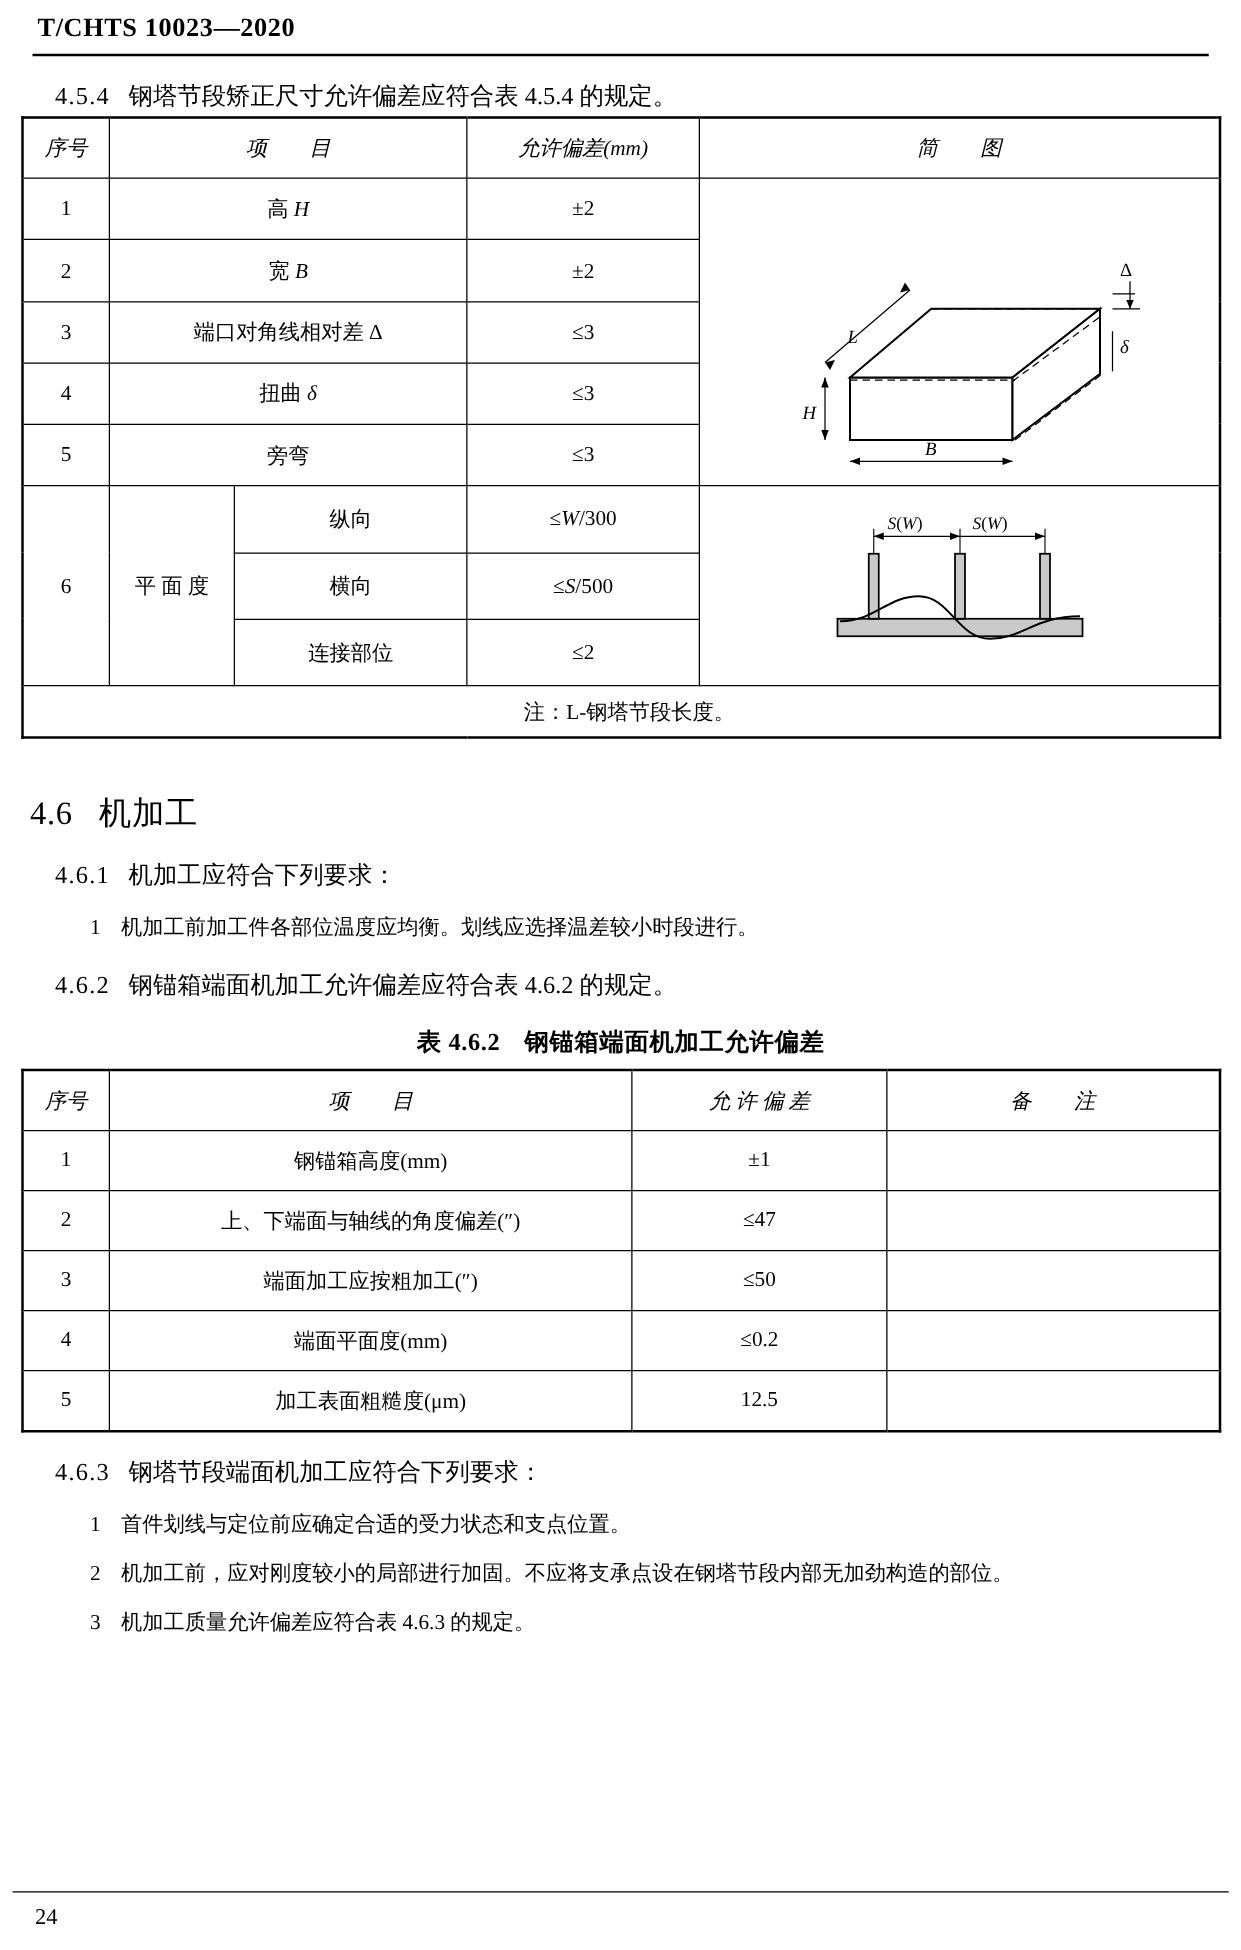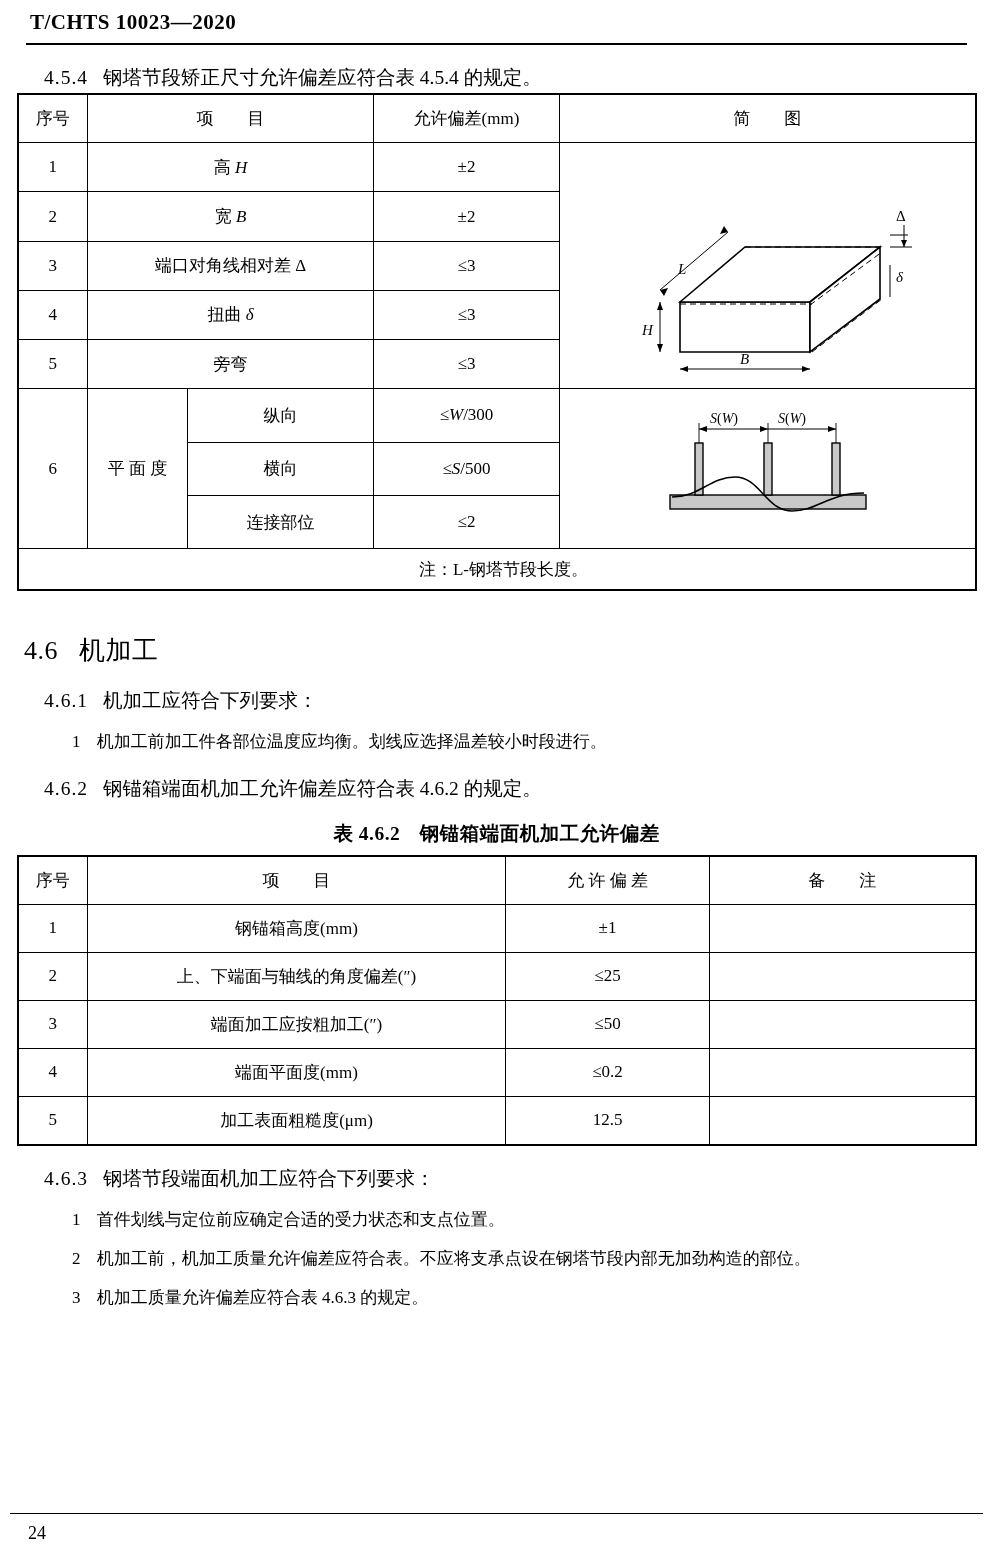--- a/index.html
+++ b/index.html
@@ -81,21 +81,21 @@
     border: 1px solid #000;
     text-align: center;
     vertical-align: middle;
     font-size: 17px;
     font-weight: normal;
     padding: 0;
     height: 47px;
   }
   table.doc .outer-l { border-left: 2px solid #000; }
   table.doc .outer-r { border-right: 2px solid #000; }
-  table.doc .hdr-row td { border-top: 2px solid #000; }
+  table.doc .hdr-row td { border-top: 2px solid #000; font-style: italic; }
   .note-cell {
     text-align: left;
     padding-left: 14px !important;
     height: 40px !important;
     font-size: 16px;
     border-bottom: 2px solid #000 !important;
   }
   .ital { font-style: italic; font-family: "Liberation Serif", serif; }
   .fig-cell { padding: 4px 0 !important; }
 
@@ -298,21 +298,21 @@
       </tr>
       <tr>
         <td class="outer-l">1</td>
         <td>钢锚箱高度(mm)</td>
         <td>±1</td>
         <td class="outer-r"></td>
       </tr>
       <tr>
         <td class="outer-l">2</td>
         <td>上、下端面与轴线的角度偏差(″)</td>
-        <td>≤25</td>
+        <td>≤47</td>
         <td class="outer-r"></td>
       </tr>
       <tr>
         <td class="outer-l">3</td>
         <td>端面加工应按粗加工(″)</td>
         <td>≤50</td>
         <td class="outer-r"></td>
       </tr>
       <tr>
         <td class="outer-l">4</td>
@@ -332,21 +332,21 @@
   <p class="clause">
     <span class="num">4.6.3</span>
     <span>钢塔节段端面机加工应符合下列要求：</span>
   </p>
   <p class="subitem">
     <span class="lbl">1</span>
     <span>首件划线与定位前应确定合适的受力状态和支点位置。</span>
   </p>
   <p class="subitem">
     <span class="lbl">2</span>
-    <span>机加工前，机加工质量允许偏差应符合表。不应将支承点设在钢塔节段内部无加劲构造的部位。</span>
+    <span>机加工前，应对刚度较小的局部进行加固。不应将支承点设在钢塔节段内部无加劲构造的部位。</span>
   </p>
   <p class="subitem">
     <span class="lbl">3</span>
     <span>机加工质量允许偏差应符合表 4.6.3 的规定。</span>
   </p>
 
   <div class="footer-rule"></div>
   <div class="page-no">24</div>
 </div>
 

